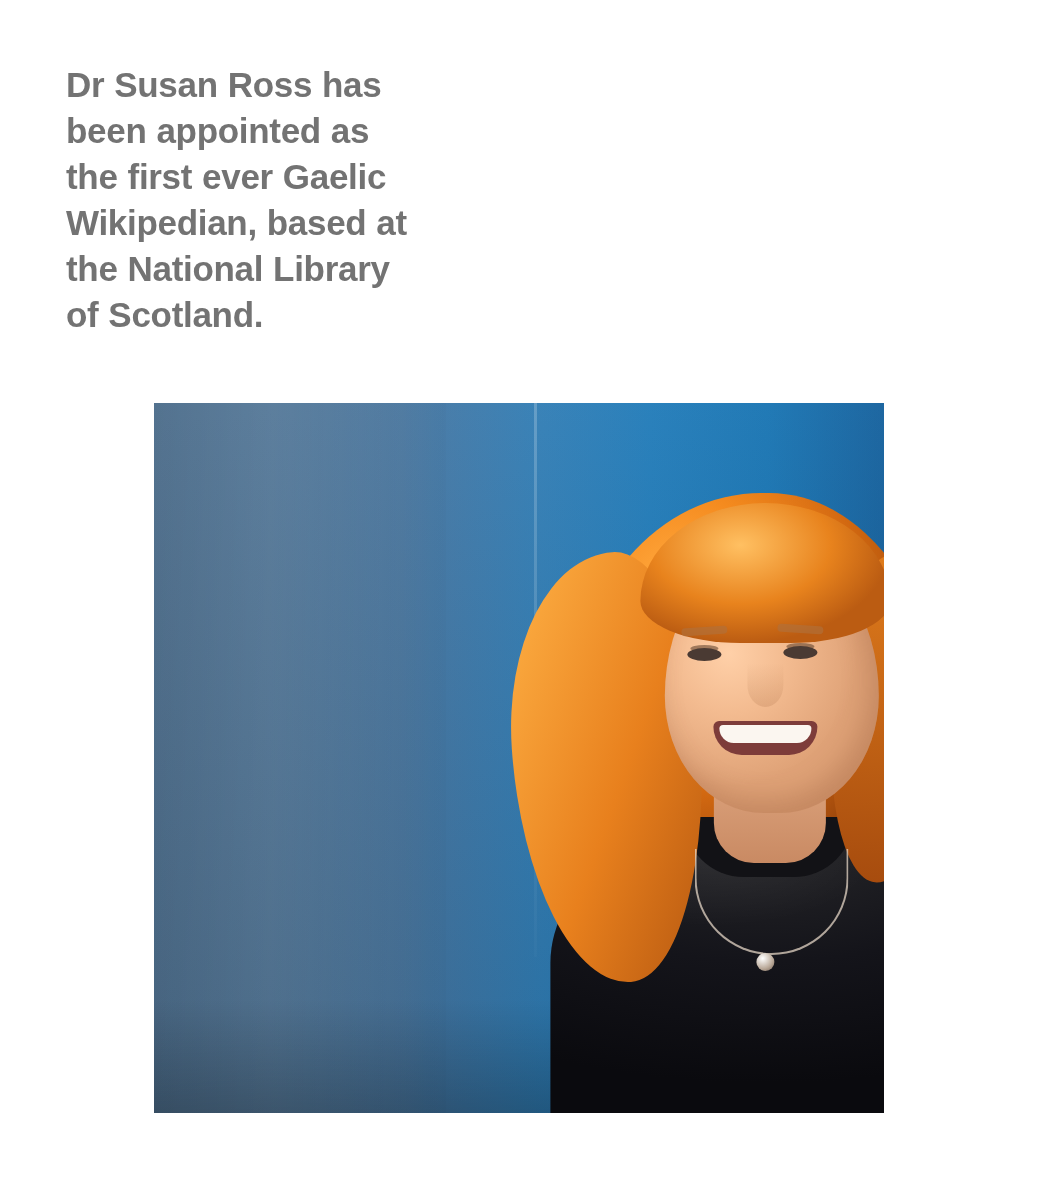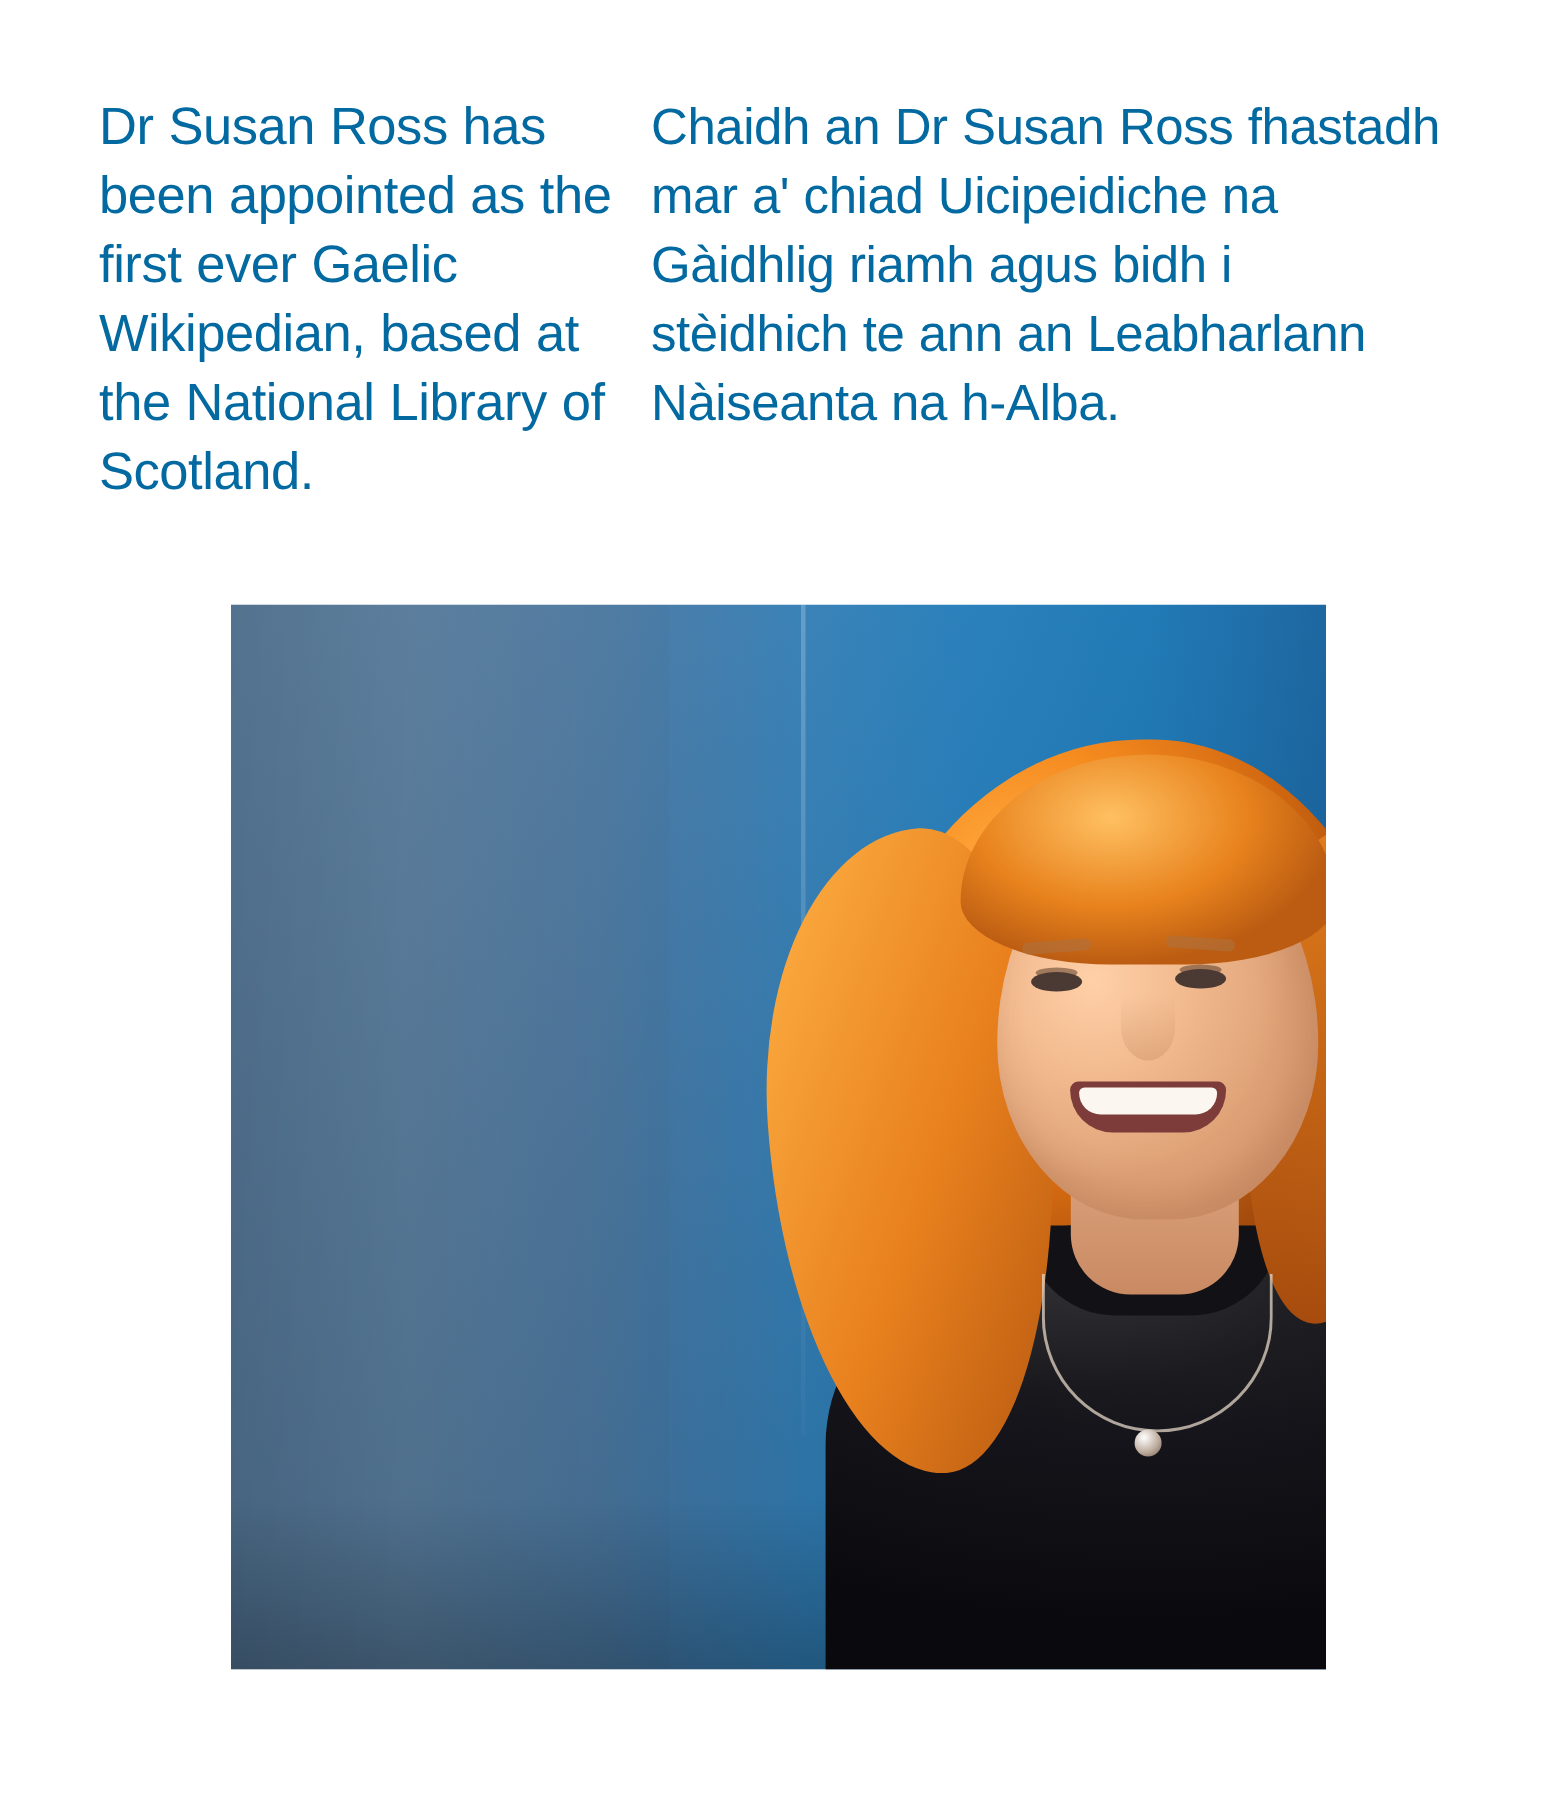--- a/index.html
+++ b/index.html
@@ -39,25 +39,25 @@
     padding-right: 14px;
   }
   .col-gd {
     width: 560px;
     padding-left: 4px;
     padding-right: 30px;
   }
   .headline {
     margin: 0;
     font-family: "Liberation Sans", sans-serif;
-    font-weight: normal;
+    font-weight: bold;
     font-size: 35px;
     line-height: 46px;
     letter-spacing: -0.3px;
-    color: #0369a1;
+    color: #737373;
     word-spacing: 0.5px;
   }
   .headline.gd {
     font-size: 34px;
     line-height: 46px;
   }
 
   
   .photo-wrap {
     position: absolute;
@@ -282,23 +282,20 @@
   }
 </style>
 </head>
 <body>
 
 <div class="page">
 
   <div class="text-row">
     <div class="col col-en">
       <p class="headline en">Dr Susan Ross has been appointed as the first ever Gaelic Wikipedian, based at the National Library of Scotland.</p>
-    </div>
-    <div class="col col-gd">
-      <p class="headline gd">Chaidh an Dr Susan Ross fhastadh mar a' chiad Uicipeidiche na Gàidhlig riamh agus bidh i stèidhich te ann an Leabharlann Nàiseanta na h-Alba.</p>
     </div>
   </div>
 
   <div class="photo-wrap">
     <div class="photo">
       <div class="wall-left-shade"></div>
       <div class="wall-seam"></div>
       <div class="floor-shadow"></div>
 
       <div class="subject">

